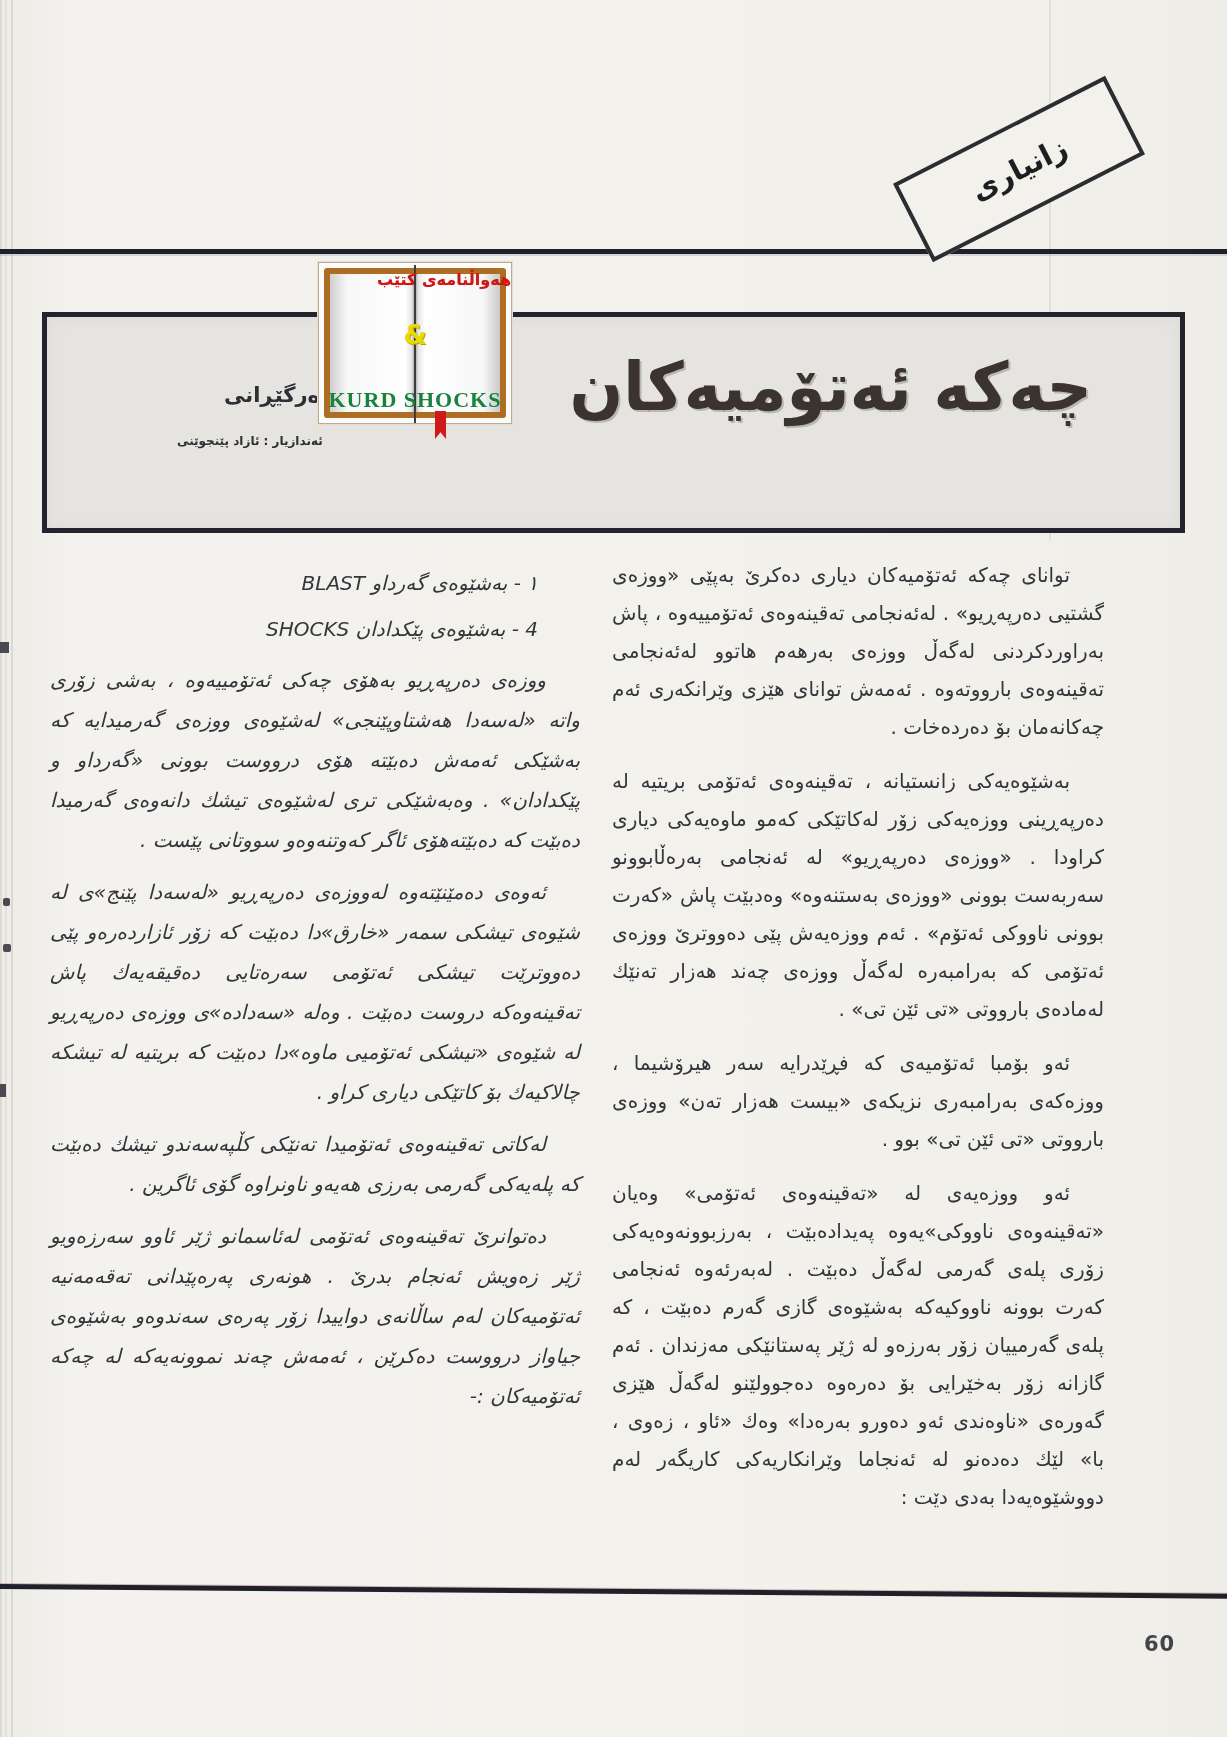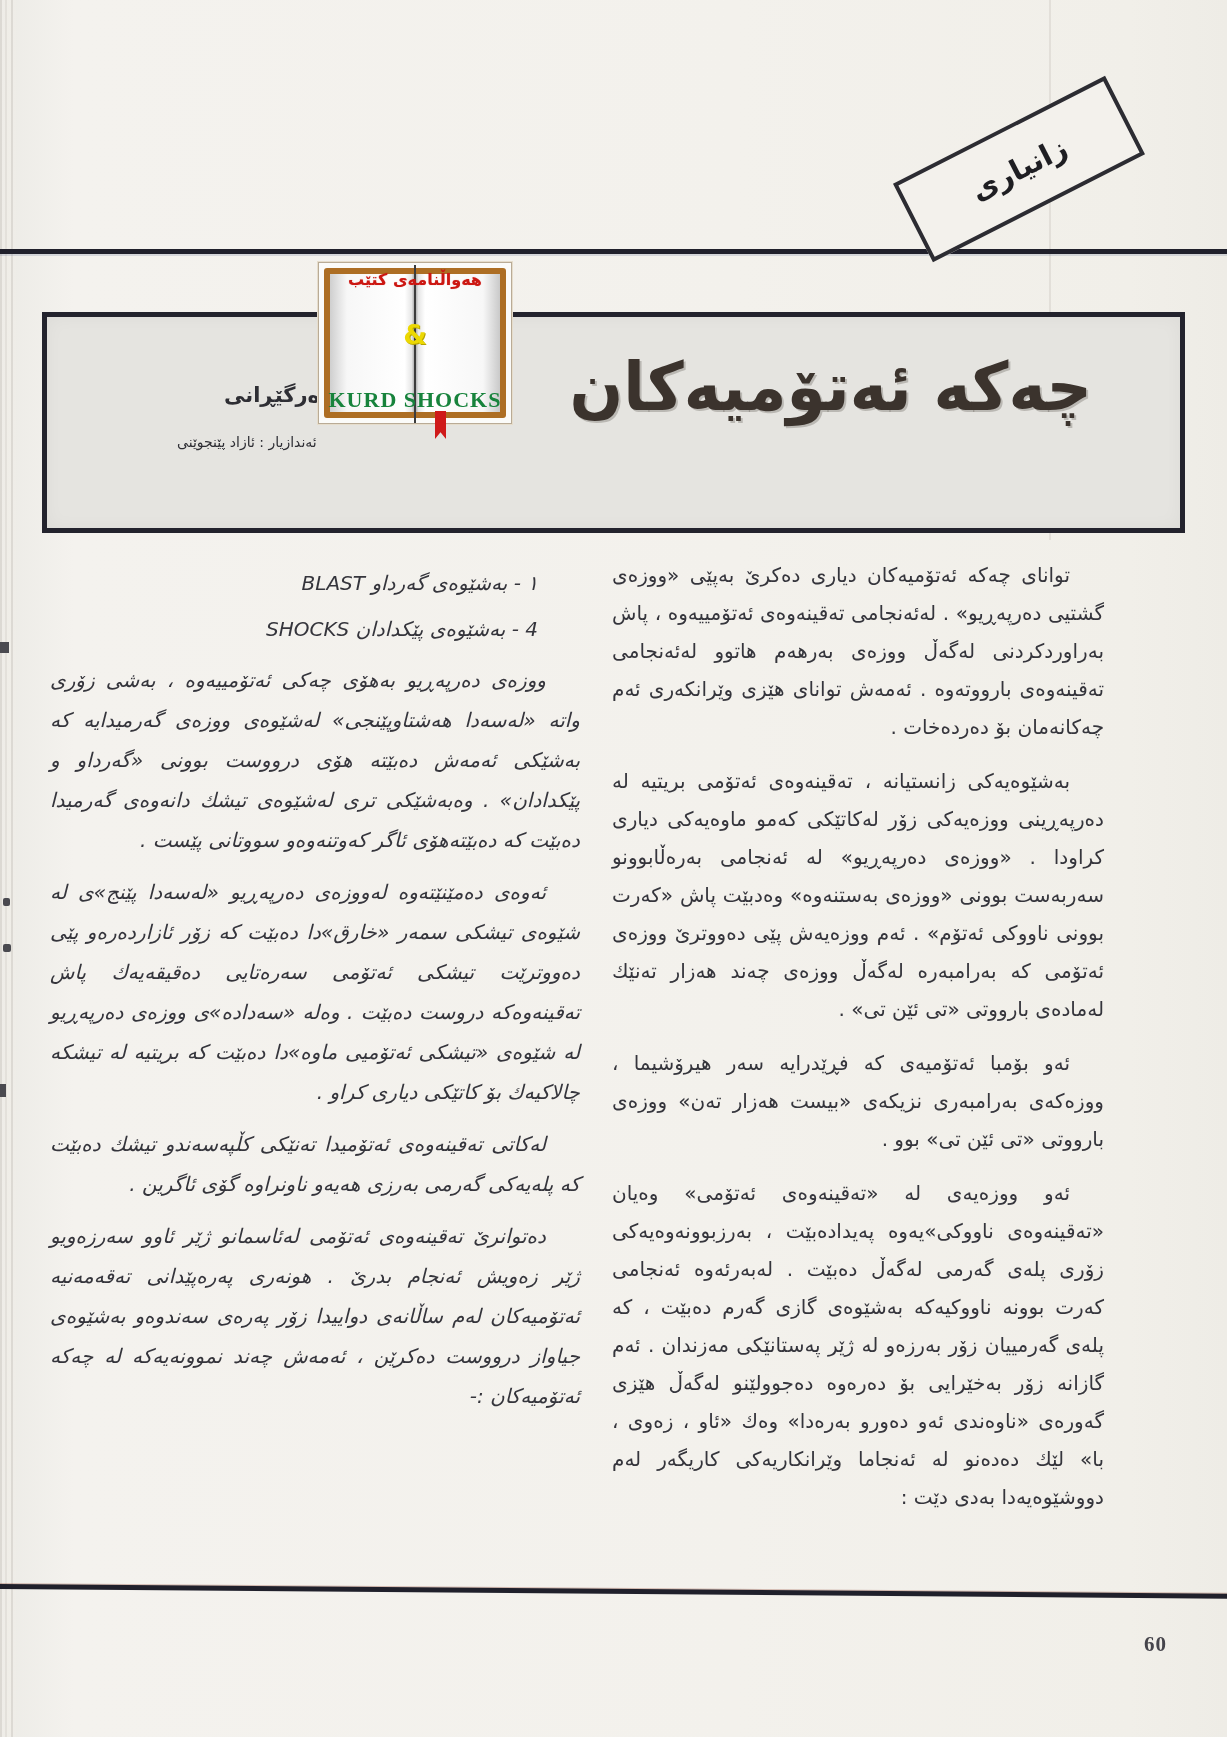--- a/index.html
+++ b/index.html
@@ -30,49 +30,49 @@
   .stamp span{font-size:29px;font-weight:bold;color:#1e1e22;letter-spacing:1px;}
 
   
   .header-box{position:absolute;left:42px;top:312px;width:1133px;height:211px;border:5px solid #23232d;
      background:#e5e4e0;box-shadow:inset 0 0 18px rgba(0,0,0,.04);}
   .title{position:absolute;right:88px;top:34px;font-size:63px;font-weight:bold;color:#3b332d;
      letter-spacing:0px;transform:scaleY(1.06);white-space:nowrap;direction:rtl;
      text-shadow:2px 2px 0 rgba(60,50,45,.25);}
   .byline-label{position:absolute;left:176px;top:66px;width:110px;text-align:right;font-size:21px;
      font-weight:bold;color:#2e2e34;direction:rtl;}
-  .byline{position:absolute;left:130px;top:117px;font-size:14px;font-weight:normal;color:#2e2e34;
+  .byline{position:absolute;left:130px;top:117px;font-size:12px;font-weight:bold;color:#2e2e34;
      direction:rtl;white-space:nowrap;}
 
   
   .logo{position:absolute;left:318px;top:262px;width:192px;height:160px;background:#fbfbf9;
      border:1px solid #b9ab96;box-shadow:0 0 0 1px #e6ddcc;overflow:visible;}
   .book{position:absolute;left:5px;top:5px;right:5px;bottom:5px;border:6px solid #ad6e24;border-radius:3px;
      background:linear-gradient(90deg,#cfcfcf 0%,#f7f7f7 10%,#ffffff 44%,#e6e6e6 48%,#9e9e9e 50%,#e6e6e6 52%,#ffffff 56%,#f7f7f7 90%,#c9c9c9 100%);}
   .spine{position:absolute;left:50%;top:2px;width:2px;height:158px;margin-left:-1px;background:#3c3c3c;}
-  .logo-l1{position:absolute;left:0;top:7px;width:100%;text-align:center;font-size:16px;font-weight:bold;
+  .logo-l1{position:absolute;left:0;top:7px;width:100%;font-size:16px;font-weight:bold;
      color:#cc1712;direction:rtl;text-shadow:0 0 1px rgba(204,23,18,.4);}
   .logo-amp{position:absolute;left:0;top:56px;width:100%;text-align:center;font-size:27px;font-weight:bold;
      color:#ecd803;text-shadow:1px 1px 0 #b7a500;}
   .logo-l2{position:absolute;left:0;bottom:10px;width:100%;text-align:center;font-size:22px;font-weight:bold;
      font-family:"Liberation Serif",serif;color:#17833c;letter-spacing:1px;}
   .bookmark{position:absolute;left:116px;top:148px;width:11px;height:28px;background:#cf1a1a;
      clip-path:polygon(0 0,100% 0,100% 100%,50% 76%,0 100%);}
 
   
   .col{position:absolute;direction:rtl;color:#35353c;}
   .col p{margin:0 0 16px 0;text-align:justify;text-indent:34px;font-size:20px;line-height:38px;}
   .col-right{left:612px;top:556px;width:492px;}
   .col-left{left:50px;top:560px;width:530px;font-style:italic;}
   .col-left p{line-height:40px;margin-bottom:12px;}
   .list{margin:0 0 8px 0;padding:0 42px 0 0;}
   .list-item{font-size:20px;line-height:46px;text-align:right;font-weight:500;white-space:nowrap;}
 
   .page-number{position:absolute;left:1144px;top:1632px;font-size:21px;font-weight:bold;color:#45444b;
-     letter-spacing:1px;font-family:Liberation Serif, serif;}
+     letter-spacing:1px;}
 </style>
 </head>
 <body>
 
 <div class="page">
 
   <div class="edge-band"></div>
   <div class="fold-line"></div>
   <div class="mark m1"></div>
   <div class="mark m2"></div>

